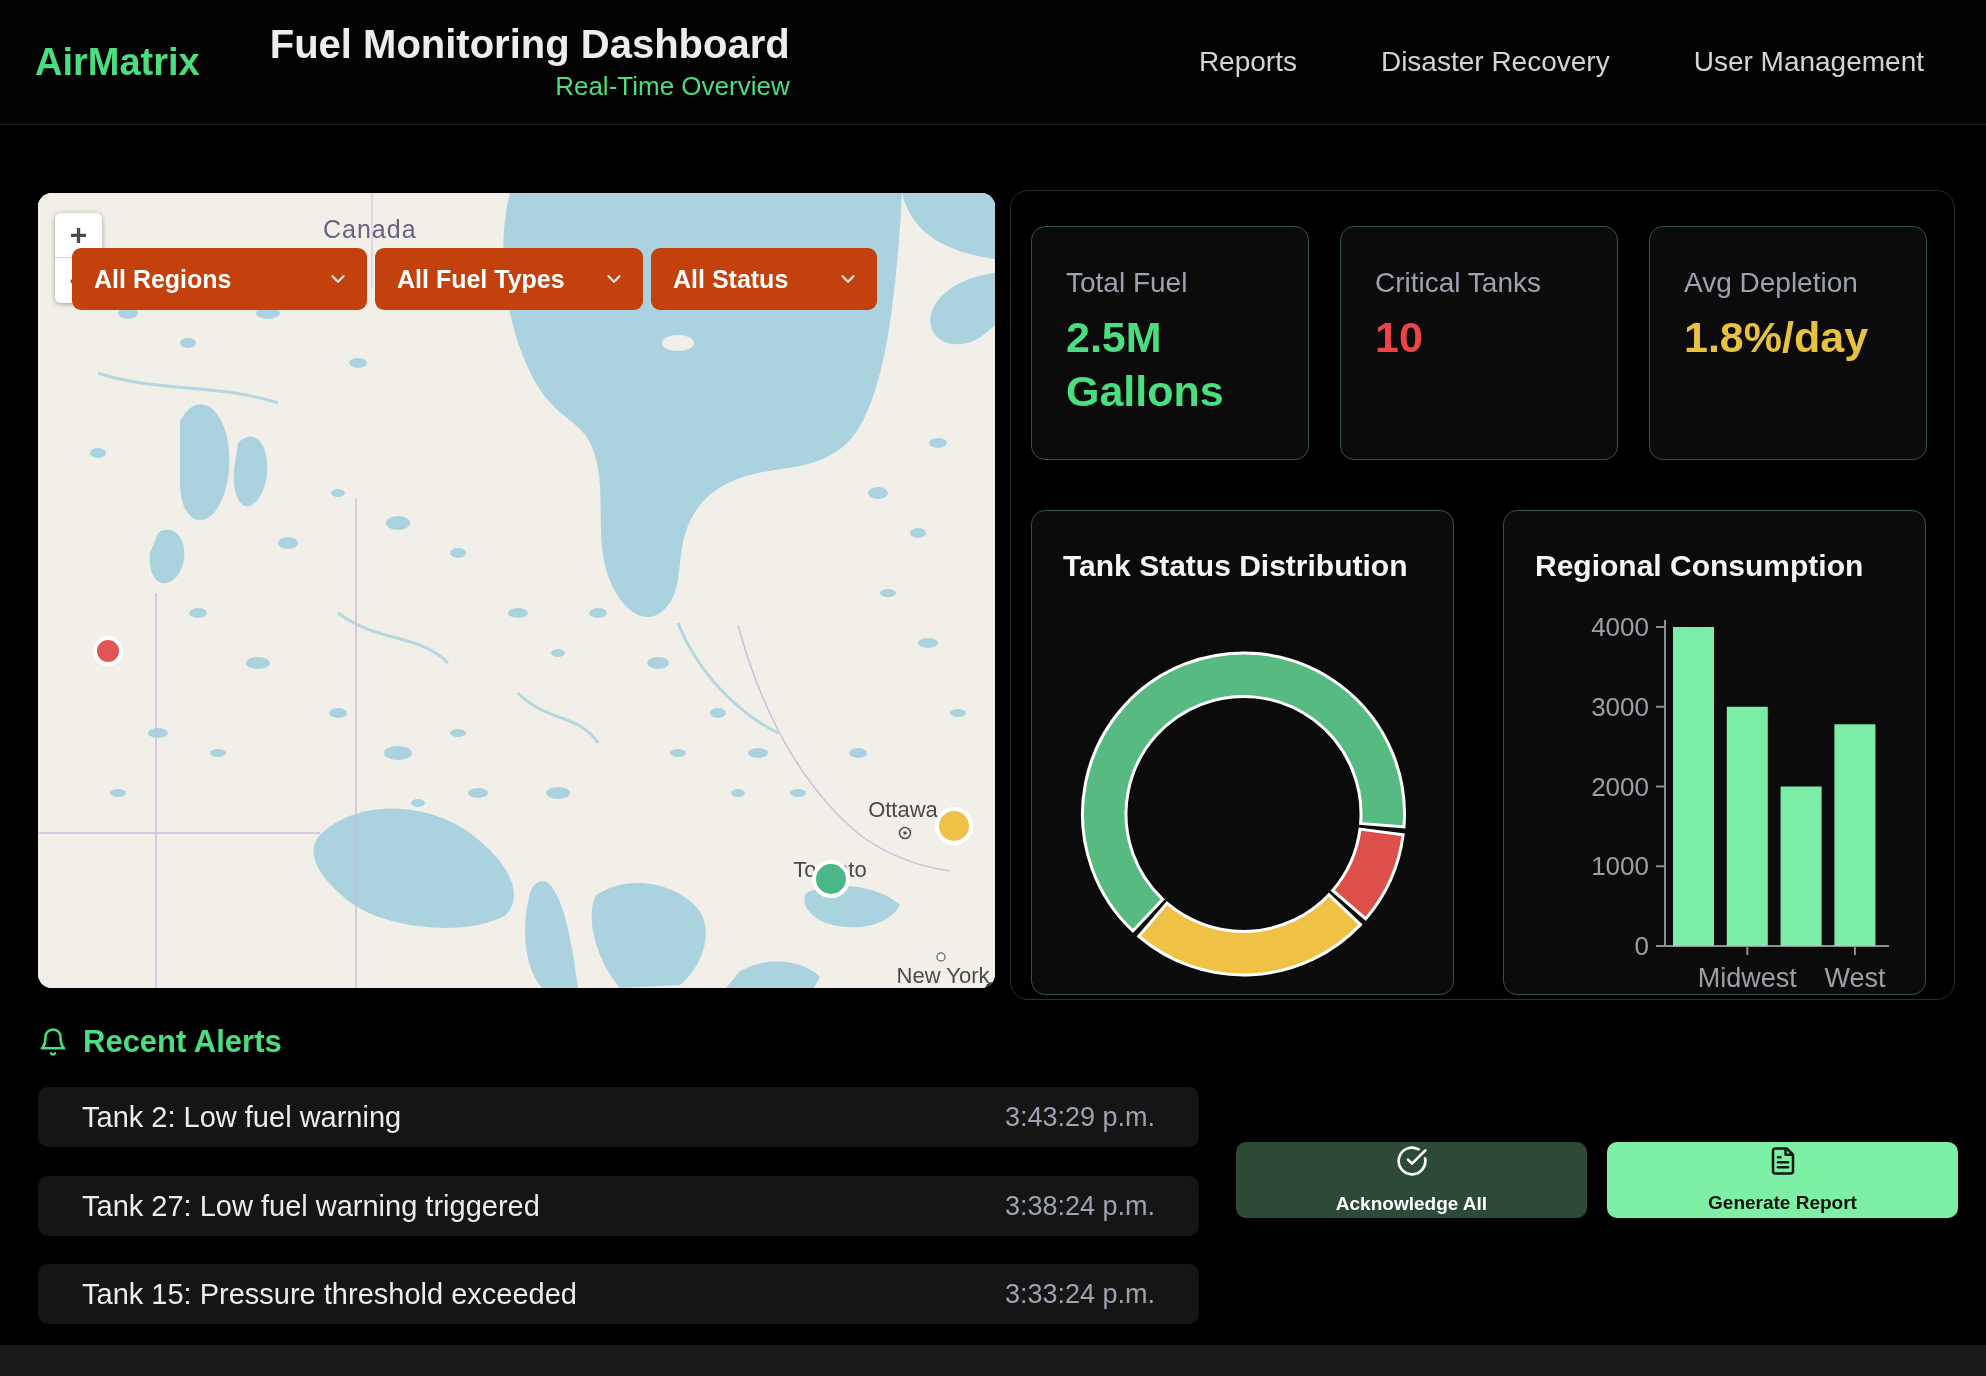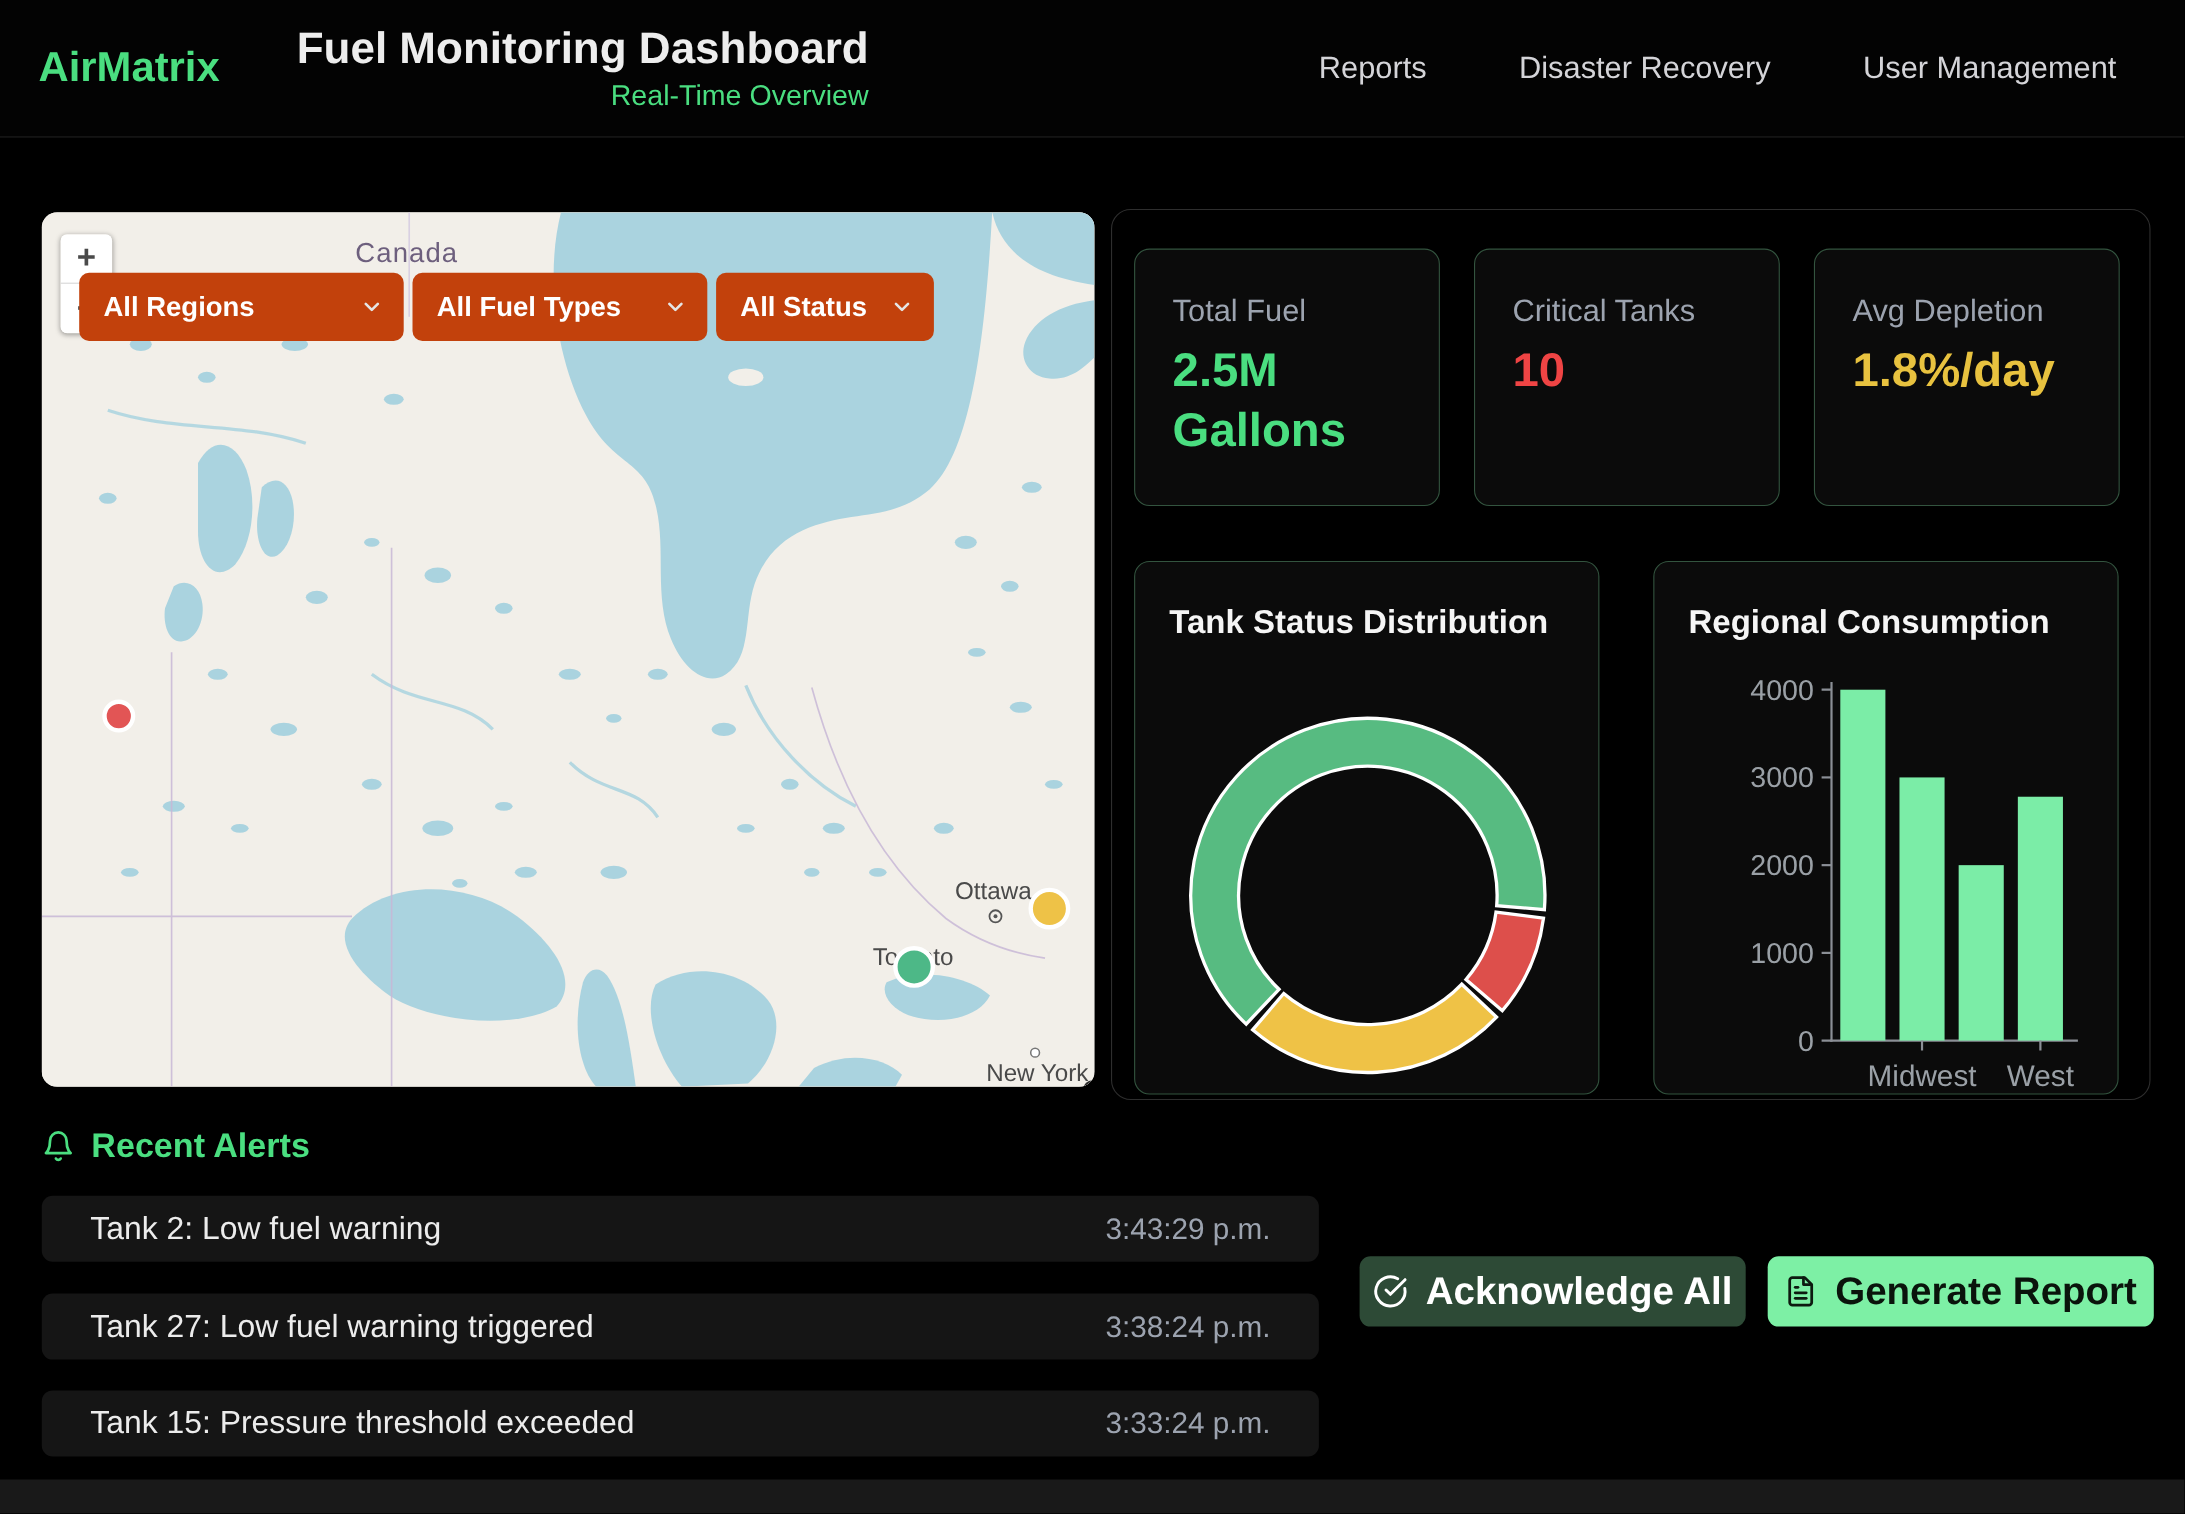--- a/index.html
+++ b/index.html
@@ -21,21 +21,21 @@
     overflow:hidden;background:#f2efe9;}
   .map-panel svg.basemap{position:absolute;left:0;top:0;}
   .zoom-ctrl{position:absolute;left:17px;top:20px;width:47px;border-radius:6px;overflow:hidden;
     box-shadow:0 1px 5px rgba(0,0,0,.35);z-index:2;}
   .zoom-btn{width:47px;height:45px;background:#fff;color:#4a4a4a;font-size:30px;font-weight:bold;
     display:flex;align-items:center;justify-content:center;cursor:pointer;box-sizing:border-box;}
   .zoom-btn:first-child{border-bottom:1px solid #d0d0d0;}
   .filters{position:absolute;left:34px;top:55px;display:flex;gap:8px;z-index:3;}
   .filter{height:62px;background:#c2410c;border-radius:9px;color:#fff;font-size:25px;font-weight:bold;
     display:flex;align-items:center;justify-content:space-between;padding:0 18px 0 22px;box-sizing:border-box;cursor:pointer;}
-  .f1{width:295px}.f2{width:268px}.f3{width:198px}
+  .f1{width:295px}.f2{width:268px}.f3{width:226px}
   .chev{width:22px;height:22px;flex:0 0 auto;margin-left:14px;}
   .grip{position:absolute;right:-20px;bottom:-24px;width:30px;height:30px;background:#2a2a2a;border-radius:8px;
     display:grid;grid-template-columns:repeat(2,4px);grid-template-rows:repeat(3,4px);gap:4px;
     align-content:center;justify-content:center;z-index:4;cursor:grab;}
   .grip i{width:4px;height:4px;border-radius:50%;background:#e8e8e8;}
   
   .right-panel{position:absolute;left:1010px;top:190px;width:945px;height:810px;box-sizing:border-box;
     border:1px solid #2e2e2e;border-radius:18px;background:#000;}
   .stats-row{position:absolute;left:20px;top:35px;display:flex;gap:31px;}
   .stat-card{width:278px;height:234px;box-sizing:border-box;background:#0b0b0b;border:1px solid #33543f;
@@ -50,22 +50,22 @@
   .chart-title{position:absolute;left:31px;top:38px;font-size:30px;font-weight:bold;color:#f5f5f5;}
   .chart-card svg{position:absolute;left:0;top:0;}
   
   .alerts-heading{position:absolute;left:38px;top:1024px;display:flex;align-items:center;gap:15px;color:var(--accent);}
   .alerts-heading .txt{font-size:31px;font-weight:bold;}
   .alert-row{position:absolute;left:38px;width:1161px;height:60px;box-sizing:border-box;background:#151515;
     border-radius:10px;display:flex;align-items:center;justify-content:space-between;padding:0 44px;cursor:pointer;}
   .alert-msg{font-size:29px;color:#ececec;}
   .alert-time{font-size:27px;color:#9ca3af;}
   .r1{top:1087px}.r2{top:1176px}.r3{top:1264px}
-  .btn{position:absolute;top:1142px;width:351px;height:64px;border-radius:10px;display:flex;align-items:center;
-    justify-content:center;gap:16px;font-size:35px;font-weight:bold;cursor:pointer;box-sizing:border-box;}
+  .btn{position:absolute;top:1142px;width:351px;height:76px;border-radius:10px;display:flex;align-items:center;
+    justify-content:center;gap:16px;font-size:19px;font-weight:bold;cursor:pointer;box-sizing:border-box;flex-direction:column;}
   .btn-ack{left:1236px;background:var(--btn-secondary);color:#fff;}
   .btn-report{left:1607px;background:var(--btn-primary);color:#0a140c;}
   .bottom-bar{position:absolute;left:0;top:1345px;width:1986px;height:31px;background:#191919;}
 </style>
 </head>
 <body style="--accent: #4ade80; --btn-primary: #7df0a5; --btn-secondary: #2d4a36;">
 
 <div class="header">
   <div class="logo">AirMatrix</div>
   <div class="title-block">

